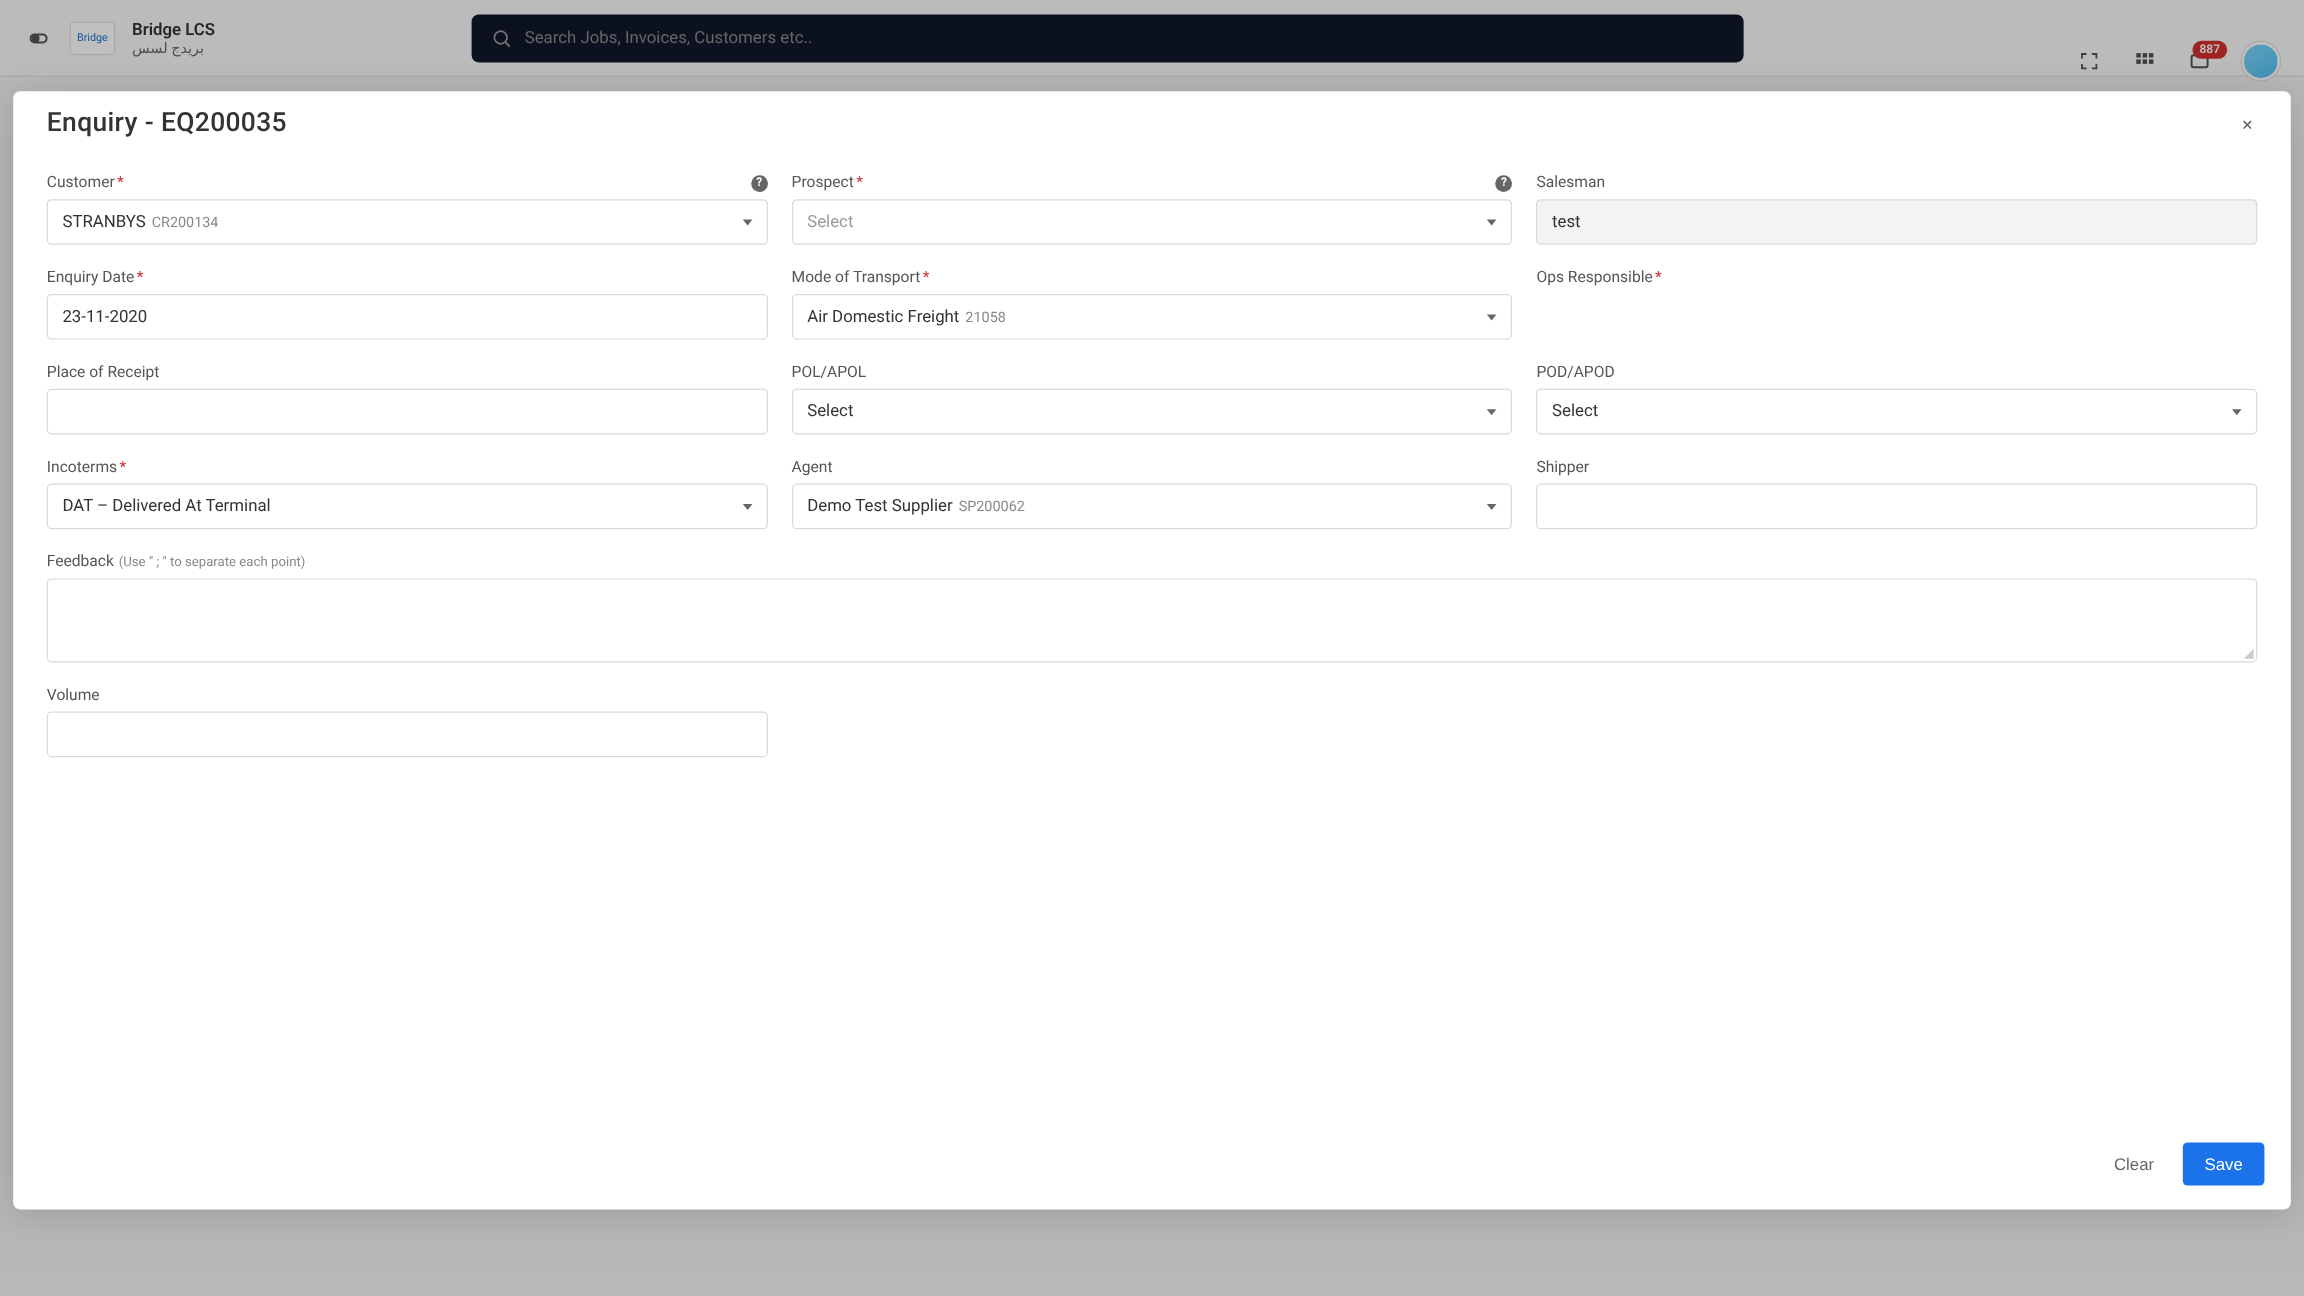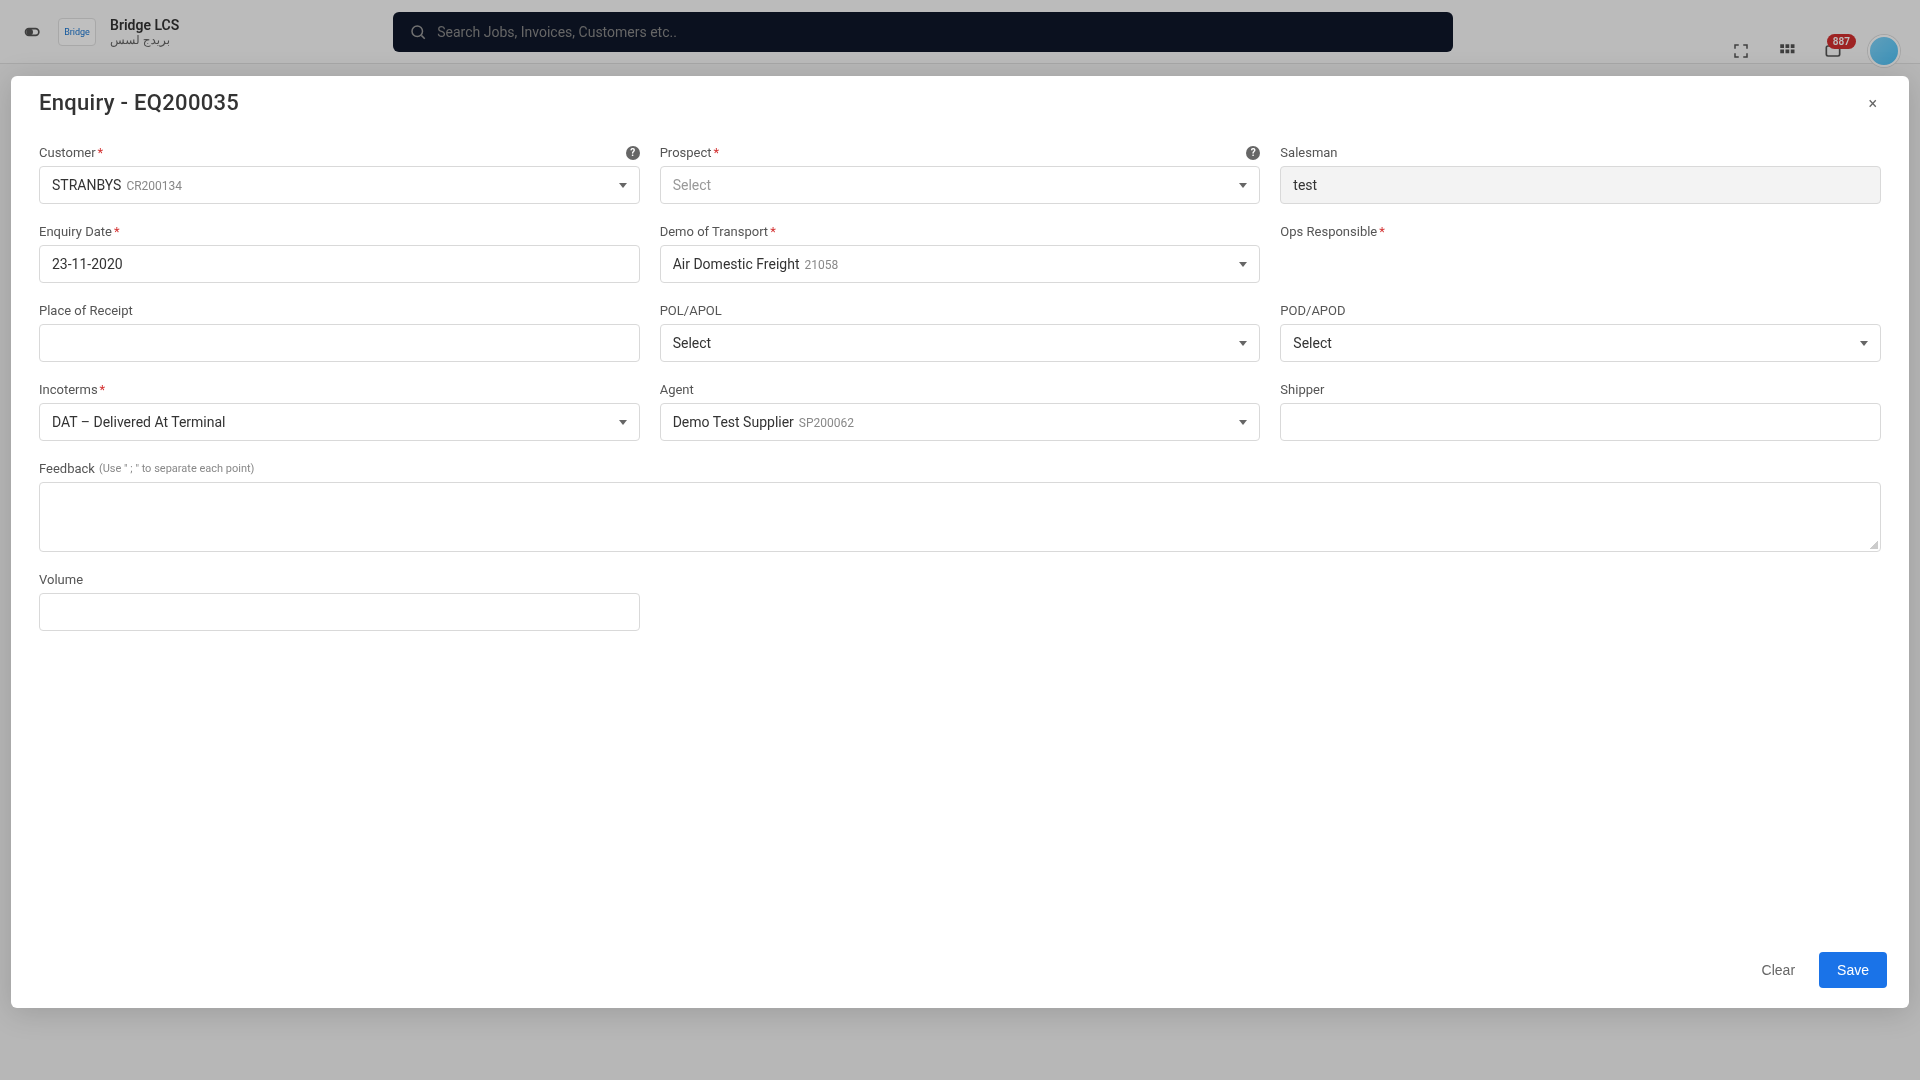--- a/index.html
+++ b/index.html
@@ -158,21 +158,21 @@
         <div class="form-label">
           <span>Enquiry Date</span>
           <span class="req">*</span>
         </div>
         <div class="form-control">
           <span>23-11-2020</span>
         </div>
       </div>
       <div class="form-group">
         <div class="form-label">
-          <span>Demo of Transport</span>
+          <span>Mode of Transport</span>
           <span class="req">*</span>
         </div>
         <div class="form-control select">
           <span class="value-text">
             <span class="sel-text">Air Domestic Freight</span>
             <span class="code">21058</span>
           </span>
           <span class="caret"></span>
         </div>
       </div>

